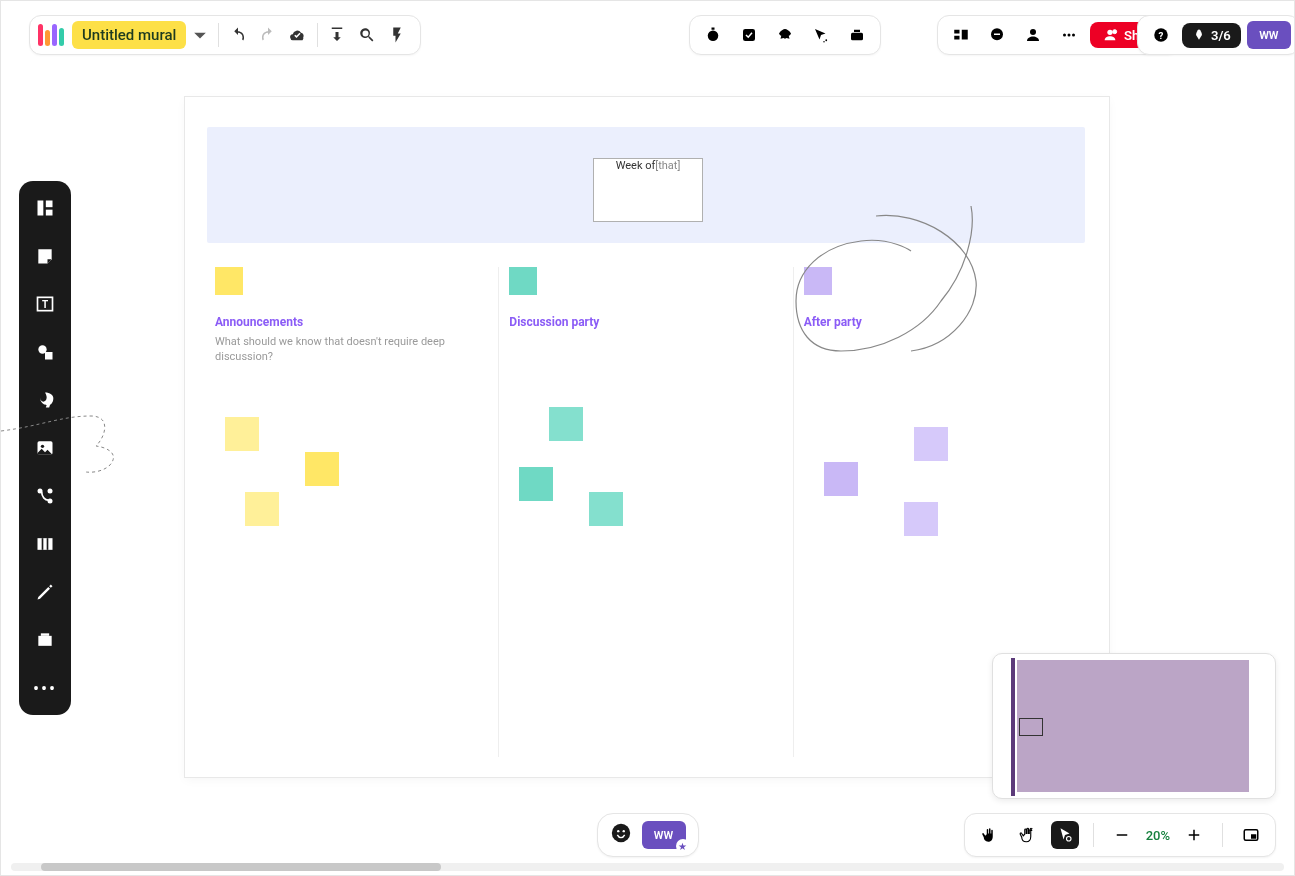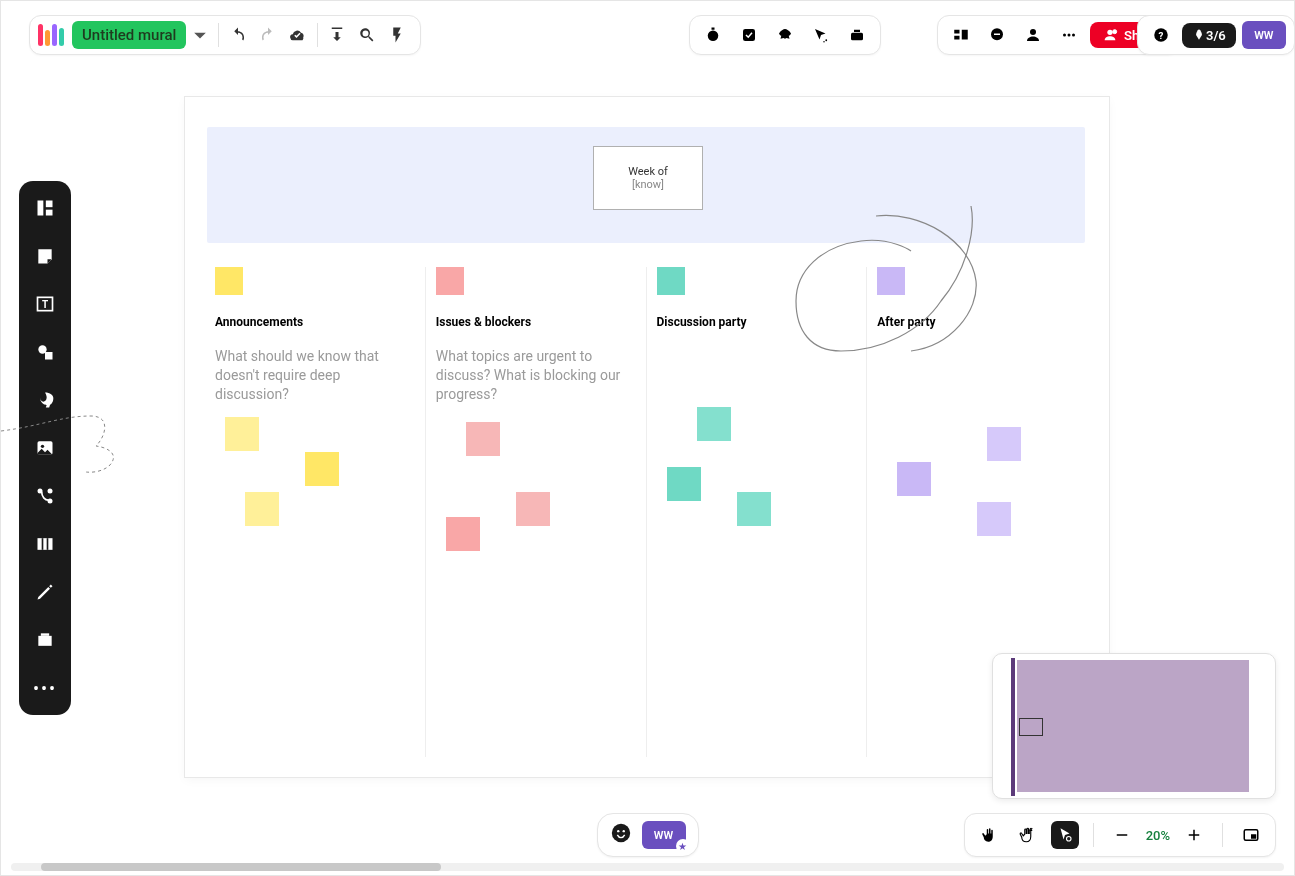--- a/index.html
+++ b/index.html
@@ -27,21 +27,21 @@
   padding: 0 8px;
   box-shadow: 0 1px 2px rgba(0,0,0,.04);
 }
 .logo {
   width: 26px; height: 22px;
   display: flex; gap: 2px;
   margin-right: 8px;
 }
 .logo span { width: 5px; border-radius: 3px; display: inline-block; }
 .title-chip {
-  background: #22c55e;
+  background: #fde047;
   color: #1f3b1f;
   padding: 5px 10px;
   border-radius: 6px;
   font-size: 15px;
   font-weight: 500;
 }
 .dropdown-caret {
   width: 28px; height: 28px; display: flex; align-items:center; justify-content:center; cursor:pointer;
   color: #555;
 }
@@ -73,21 +73,21 @@
   background:#ed0025;
   color:#fff;
   padding:5px 12px;
   border-radius:8px;
   font-size:13px;
   font-weight:600;
   cursor:pointer;
 }
 .share-btn svg { width:16px; height:16px; fill:#fff; }
 .rocket-chip {
-  display:flex; align-items:center; 
+  display:flex; align-items:center; gap:5px;
   background:#1a1a1a;
   color:#fff;
   padding:5px 10px;
   border-radius:8px;
   font-size:13px;
   font-weight:600;
   cursor:pointer;
 }
 .rocket-chip svg{width:14px;height:14px;fill:#fff}
 .avatar {
@@ -128,48 +128,48 @@
 }
 .board-header {
   position:absolute;
   left:22px; top:30px;
   width:878px; height:116px;
   background:#ebeffd;
   border-radius:2px;
 }
 .week-box {
   position:absolute;
-  left:408px; top:49px;
+  left:408px; top:61px;
   width:110px; height:64px;
   background:#fff;
   border:1px solid #b0b0b0;
-  display:flex; flex-direction:column;
-  align-items:center; justify-content:center;
+  display:flex; flex-direction:row;
+  justify-content:center;
   font-size:11px;
   color:#333;
 }
 .columns {
   position:absolute;
   left:20px; top:170px;
   width:882px; height:490px;
   display:flex;
 }
 .col {
   flex:1;
   position:relative;
   border-right:1px solid #eee;
   padding:0 10px;
 }
 .col:last-child{border-right:none}
 .col .swatch {
   width:28px;height:28px;
   margin-bottom:20px;
 }
-.col h3{font-size:12px;font-weight:700;color:#000000;margin-bottom:18px}
-.col p{font-size:14px;color:#9a9a9a;line-height:1.35}
+.col h3{font-size:12px;font-weight:700;color:#8b5cf6;margin-bottom:6px}
+.col p{font-size:11px;color:#9a9a9a;line-height:1.35}
 .sticky{position:absolute;width:34px;height:34px}
 
 .yellow{background:#ffe766}
 .yellow2{background:#fff099}
 .pink{background:#f9a7a7}
 .pink2{background:#f7b7b7}
 .teal{background:#6fd9c4}
 .teal2{background:#84e0ce}
 .purple{background:#c9b8f6}
 .purple2{background:#d6c9fa}
@@ -463,41 +463,33 @@
         <rect x="7" y="4" width="10" height="3"></rect>
       </svg>
     </div>
   <div class="vt-icon dots">•••</div>
 </div>
 
 <div class="board">
   <div class="board-header"></div>
   <div class="week-box">
     <div>Week of</div>
-    <div style="color:#888">[know]</div>
+    <div style="color:#888">[that]</div>
   </div>
 
   <div class="columns">
     <div class="col">
       <div class="swatch yellow"></div>
       <h3>Announcements</h3>
       <p>What should we know that doesn't require deep discussion?</p>
       <div class="sticky yellow2" style="left:20px;top:150px"></div>
       <div class="sticky yellow" style="left:100px;top:185px"></div>
       <div class="sticky yellow2" style="left:40px;top:225px"></div>
     </div>
     <div class="col">
-      <div class="swatch pink"></div>
-      <h3>Issues &amp; blockers</h3>
-      <p>What topics are urgent to discuss? What is blocking our progress?</p>
-      <div class="sticky pink2" style="left:40px;top:155px"></div>
-      <div class="sticky pink2" style="left:90px;top:225px"></div>
-      <div class="sticky pink" style="left:20px;top:250px"></div>
-    </div>
-    <div class="col">
       <div class="swatch teal"></div>
       <h3>Discussion party</h3>
       <div class="sticky teal2" style="left:50px;top:140px"></div>
       <div class="sticky teal" style="left:20px;top:200px"></div>
       <div class="sticky teal2" style="left:90px;top:225px"></div>
     </div>
     <div class="col">
       <div class="swatch purple"></div>
       <h3>After party</h3>
       <div class="sticky purple2" style="left:120px;top:160px"></div>

